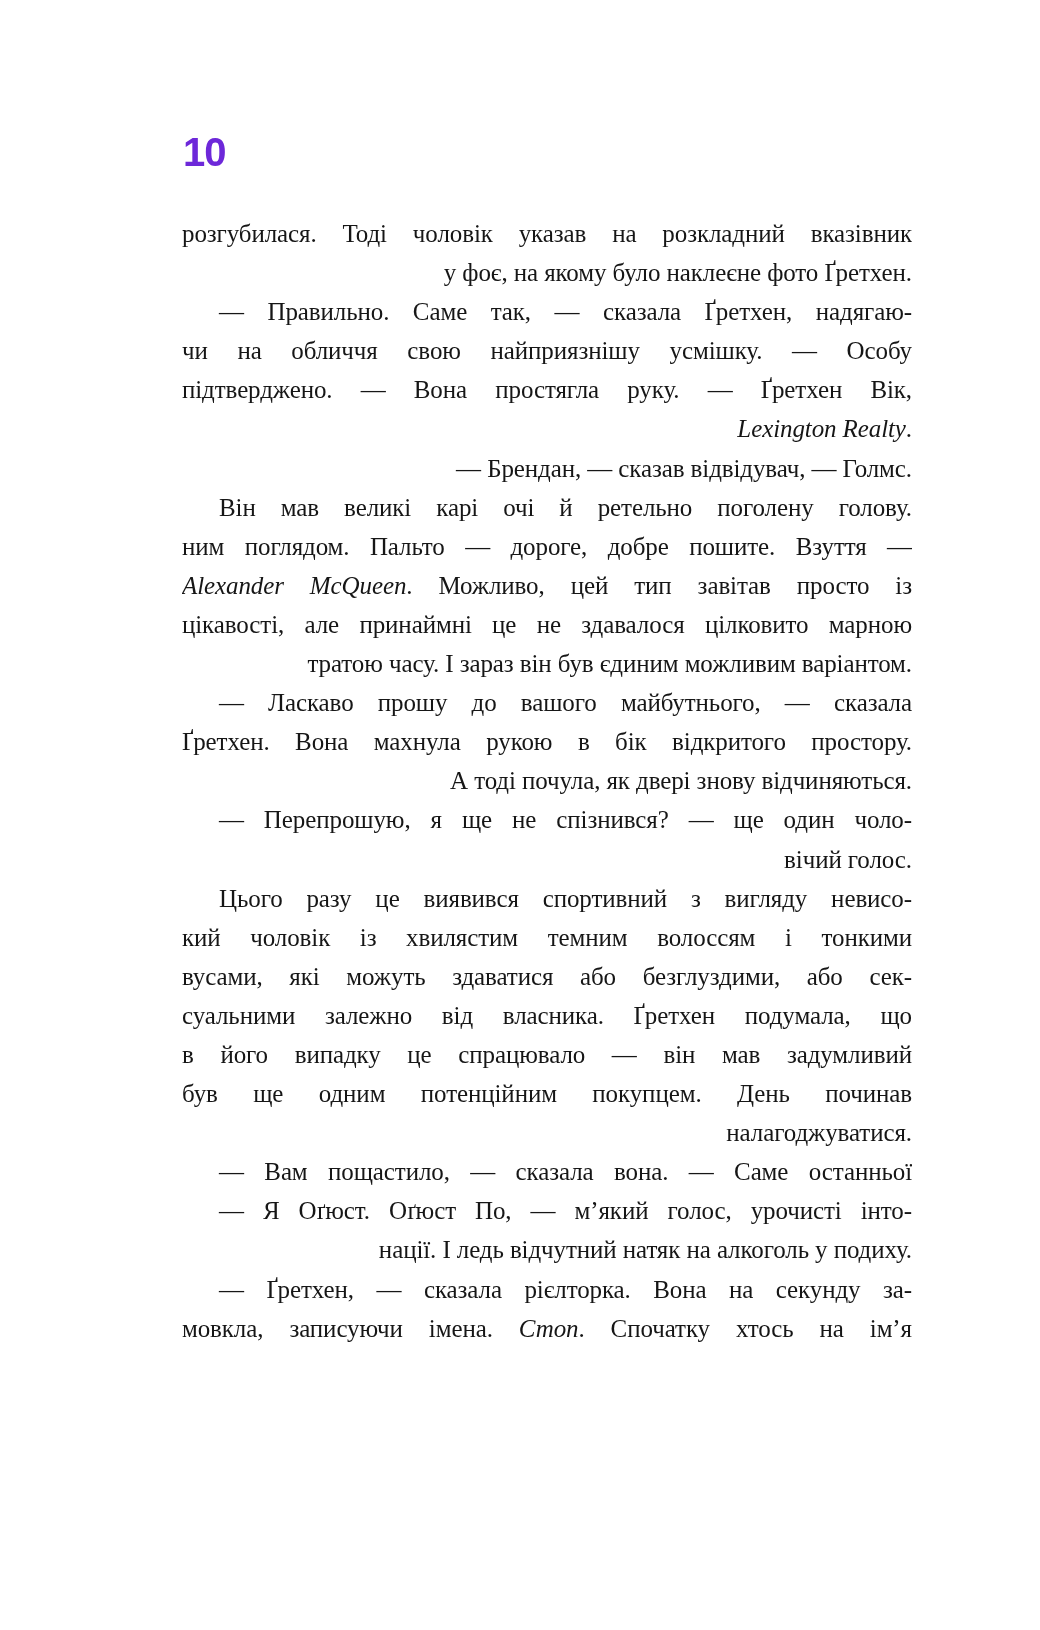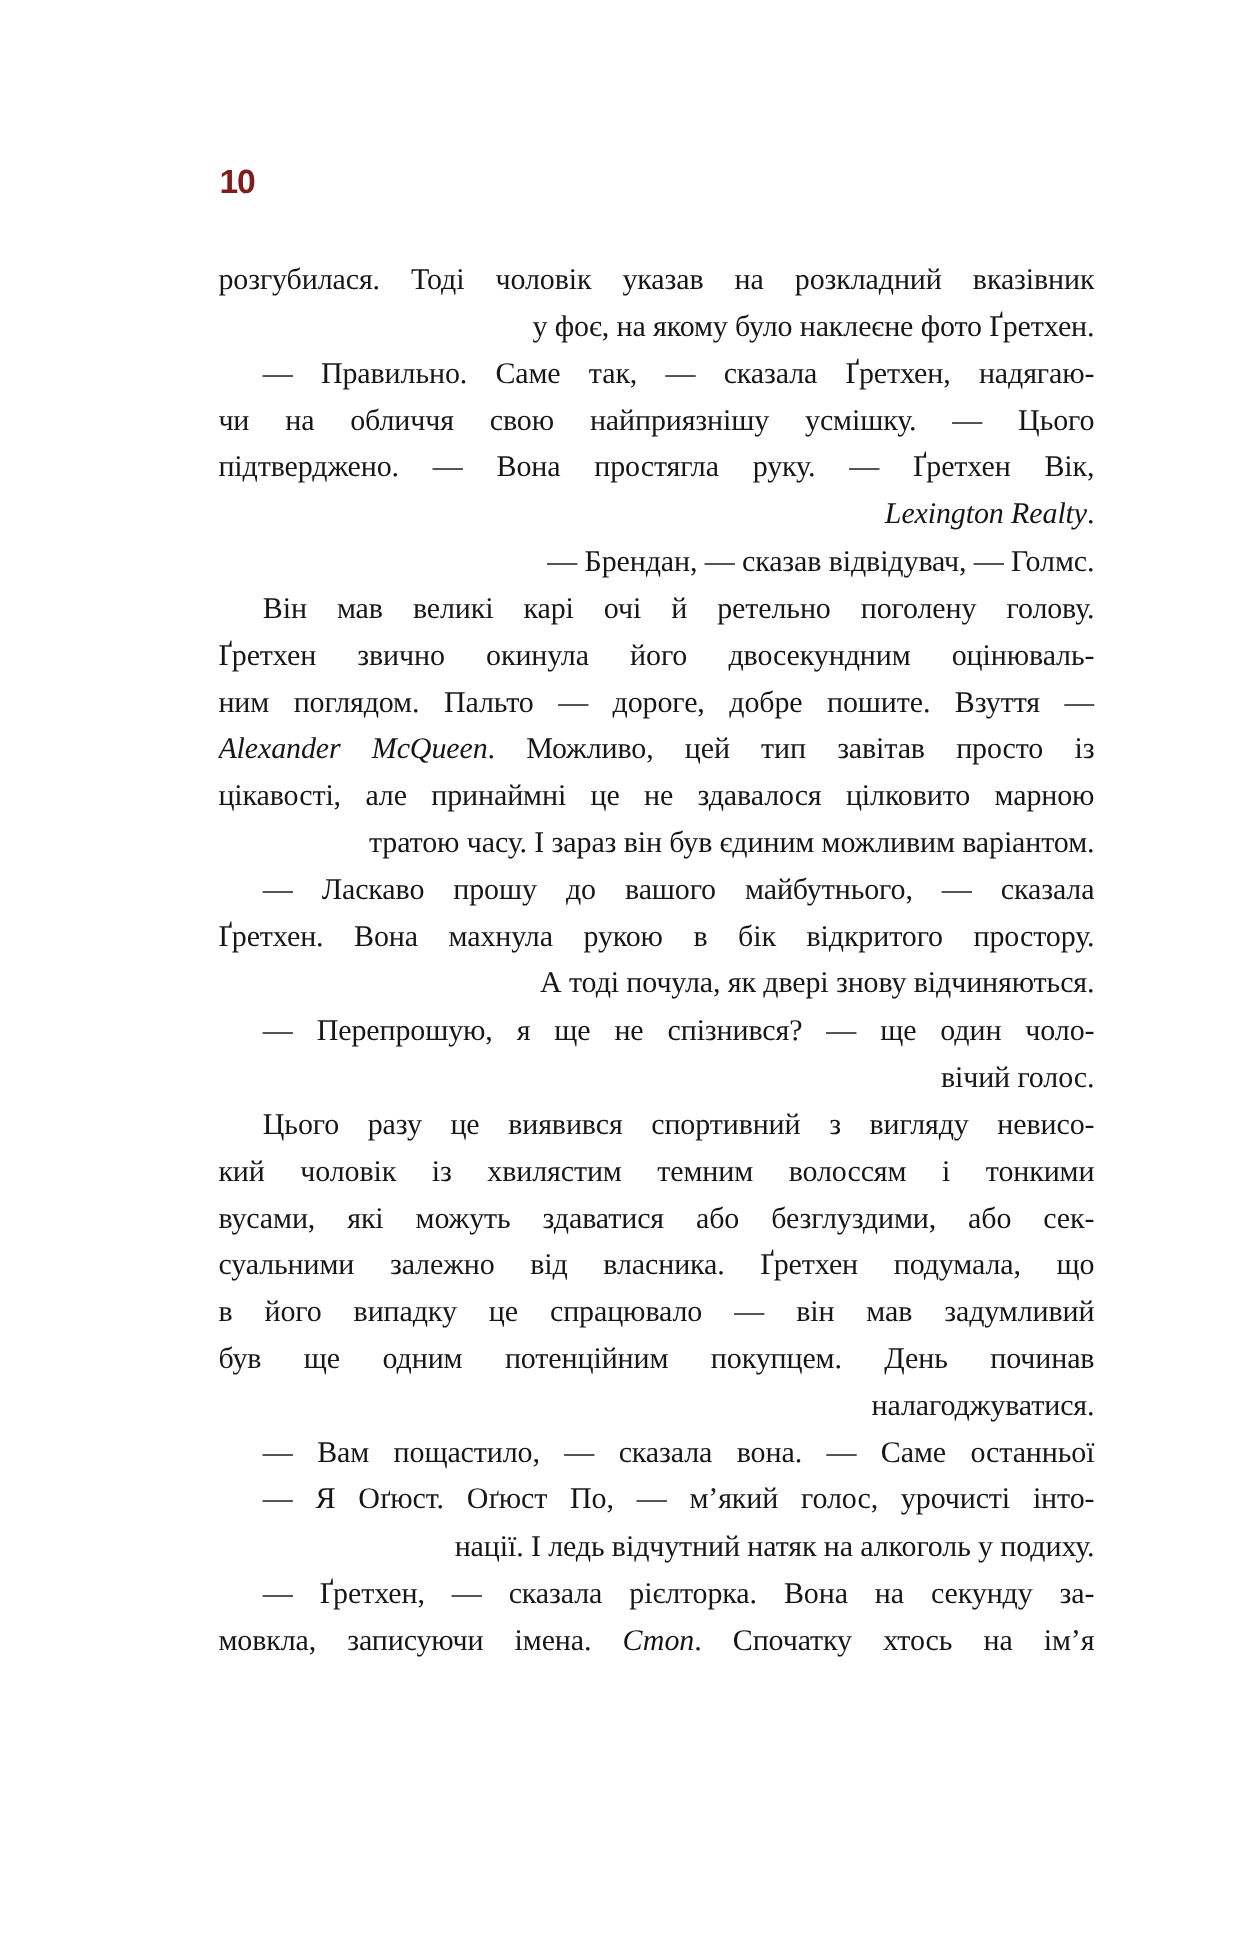--- a/index.html
+++ b/index.html
@@ -15,24 +15,24 @@
     font-family: "Liberation Serif", serif;
     color: #161616;
     overflow: hidden;
   }
   .page-number {
     position: absolute;
     left: 183px;
     top: 137px;
     font-family: "Liberation Sans", sans-serif;
     font-weight: bold;
-    font-size: 28px;
+    font-size: 40px;
     line-height: 30px;
     letter-spacing: -1px;
-    color: #7f1d1d;
+    color: #6d28d9;
   }
   .text-block {
     position: absolute;
     left: 182px;
     top: 214px;
     width: 730px;
     font-size: 25px;
     line-height: 39.1px;
     letter-spacing: -0.1px;
   }
@@ -54,26 +54,25 @@
 </style>
 </head>
 <body>
 
 <div class="page">
   <div class="page-number">10</div>
   <div class="text-block">
       <div class="line j"><span>розгубилася. Тоді чоловік указав на розкладний вказівник</span></div>
       <div class="line"><span>у фоє, на якому було наклеєне фото Ґретхен.</span></div>
       <div class="line j ind"><span>— Правильно. Саме так, — сказала Ґретхен, надягаю-</span></div>
-      <div class="line j"><span>чи на обличчя свою найприязнішу усмішку. — Цього</span></div>
+      <div class="line j"><span>чи на обличчя свою найприязнішу усмішку. — Особу</span></div>
       <div class="line j"><span>підтверджено. — Вона простягла руку. — Ґретхен Вік,</span></div>
       <div class="line"><i>Lexington Realty</i><span>.</span></div>
       <div class="line ind"><span>— Брендан, — сказав відвідувач, — Голмс.</span></div>
       <div class="line j ind"><span>Він мав великі карі очі й ретельно поголену голову.</span></div>
-      <div class="line j"><span>Ґретхен звично окинула його двосекундним оцінюваль-</span></div>
       <div class="line j"><span>ним поглядом. Пальто — дороге, добре пошите. Взуття —</span></div>
       <div class="line j"><i>Alexander McQueen</i><span>. Можливо, цей тип завітав просто із</span></div>
       <div class="line j"><span>цікавості, але принаймні це не здавалося цілковито марною</span></div>
       <div class="line"><span>тратою часу. І зараз він був єдиним можливим варіантом.</span></div>
       <div class="line j ind"><span>— Ласкаво прошу до вашого майбутнього, — сказала</span></div>
       <div class="line j"><span>Ґретхен. Вона махнула рукою в бік відкритого простору.</span></div>
       <div class="line"><span>А тоді почула, як двері знову відчиняються.</span></div>
       <div class="line j ind"><span>— Перепрошую, я ще не спізнився? — ще один чоло-</span></div>
       <div class="line"><span>вічий голос.</span></div>
       <div class="line j ind"><span>Цього разу це виявився спортивний з вигляду невисо-</span></div>

